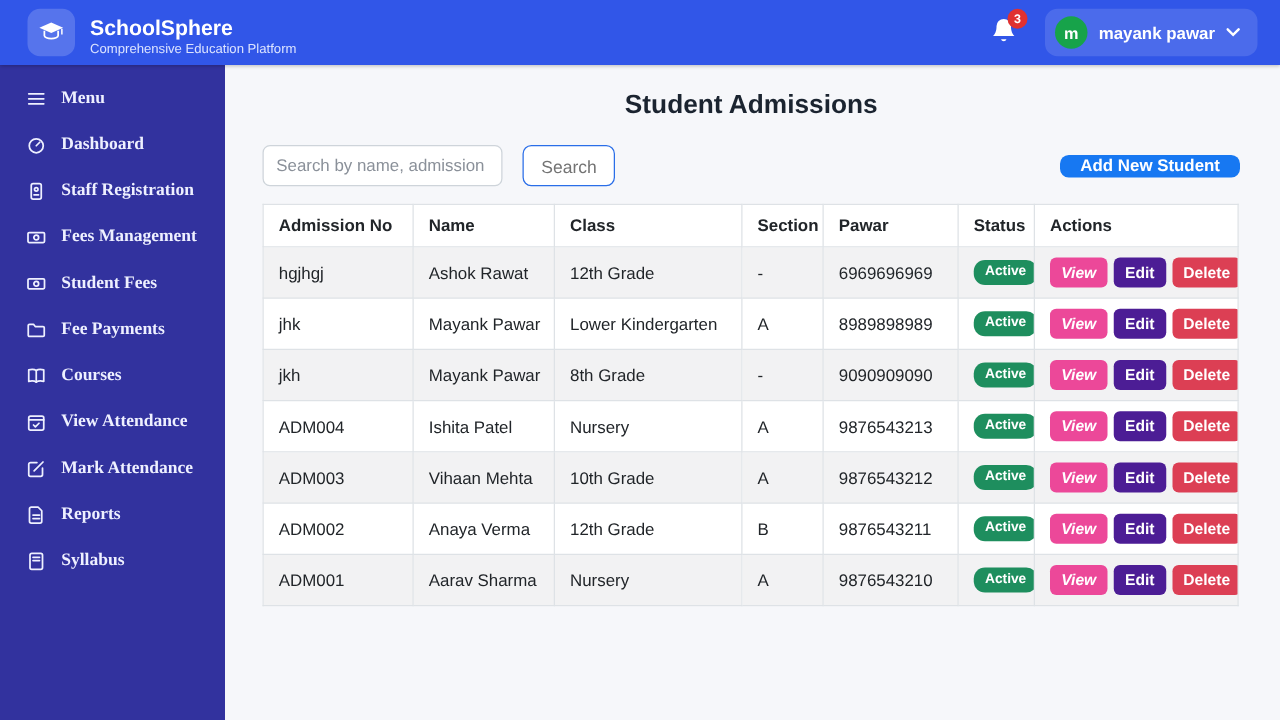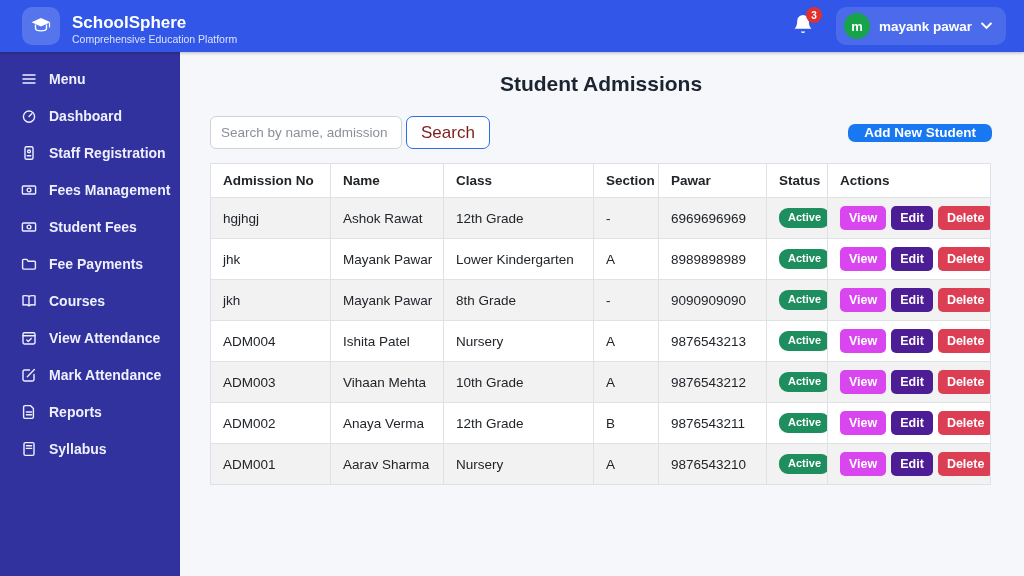--- a/index.html
+++ b/index.html
@@ -33,42 +33,42 @@
   .avatar {
     width:26px; height:26px; border-radius:50%; background:#17a34a; color:#fff;
     font-size:13px; font-weight:700; display:flex; align-items:center; justify-content:center;
   }
   .user-name { color:#fff; font-size:13.5px; font-weight:600; }
 
   
   .shell { display:flex; height:524px; }
 
   
-  .sidebar { width:180px; background:#32329e; padding-top:8px; flex:none; }
+  .sidebar { width:180px; background:#32329e; padding-top:8px; flex:none;font-family:Liberation Serif, serif; }
   .sb-item {
     display:flex; align-items:center; gap:12px; height:37px; padding:0 12px 0 20px;
     color:#eef0ff; font-size:14px; font-weight:600; cursor:pointer; white-space:nowrap;
   }
   .sb-item.active { background:rgba(255,255,255,.24); }
   .sb-icon { width:17px; height:17px; display:flex; align-items:center; justify-content:center; flex:none; }
   .sb-icon svg { width:16px; height:16px; }
 
   
   .main { flex:1; padding:20px 32px 0 30px; overflow:hidden; }
   .page-title { text-align:center; font-size:21px; font-weight:700; color:#1b2430; margin-bottom:20px; }
   .controls { display:flex; align-items:center; margin-bottom:14px; }
   .search-input {
     width:192px; height:33px; border:1px solid #ced4da; border-radius:6px;
     padding:0 10px; font-size:13.5px; color:#495057; background:#fff; outline:none;
     font-family:"Liberation Sans", sans-serif;
   }
   .search-input::placeholder { color:#8a9099; }
   .btn-search {
-    margin-left:4px; height:33px; padding:0 14px; background:#fff; border:1px solid #2a6ee8;
-    color:#7f1d1d; font-size:17px; font-weight:500; border-radius:7px; cursor:pointer;
+    margin-left:16px; height:33px; padding:0 14px; background:#fff; border:1px solid #2a6ee8;
+    color:#737373; font-size:14px; font-weight:500; border-radius:7px; cursor:pointer;
     font-family:"Liberation Sans", sans-serif;
   }
   .btn-add {
     margin-left:auto; height:18px; padding:0 16px; background:#1778f2; border:none;
     color:#fff; font-size:13.5px; font-weight:600; border-radius:7px; cursor:pointer;
     font-family:Liberation Sans, sans-serif;
   }
 
   
   table.admissions { width:780px; border-collapse:collapse; table-layout:fixed; background:#fff; font-size:13.5px; }
@@ -80,21 +80,21 @@
   table.admissions tr.stripe td { background:#f2f2f3; }
   .badge-status {
     display:inline-block; background:#1e8e5e; color:#fff; font-size:11px; font-weight:700;
     border-radius:9px; padding:3px 9px; line-height:1.2;
   }
   .action-btn {
     display:inline-block; border:none; border-radius:5px; color:#fff; font-size:12.5px;
     font-weight:600; padding:5px 9px; margin-right:5px; cursor:pointer;
     font-family:"Liberation Sans", sans-serif;
   }
-  .action-view   { background:#d946ef; }
+  .action-view   { background:#ec4899;font-style:italic; }
   .action-edit   { background:#4c1d95; }
   .action-delete { background:#dc3f54; }
 </style>
 </head>
 <body>
 
 <div class="topbar">
   <div class="brand">
     <div class="brand-logo">
       <svg width="22" height="22" viewBox="0 0 22 22">

